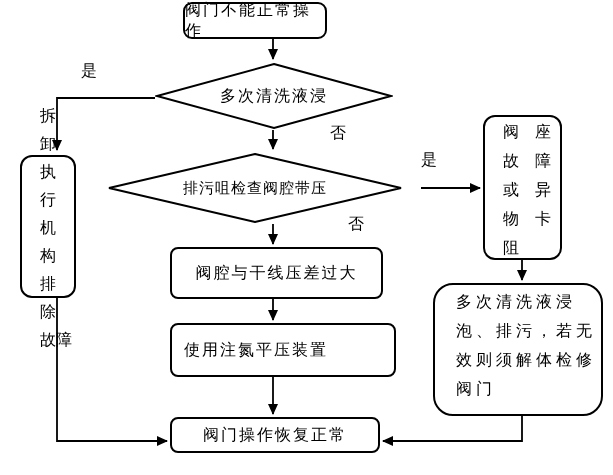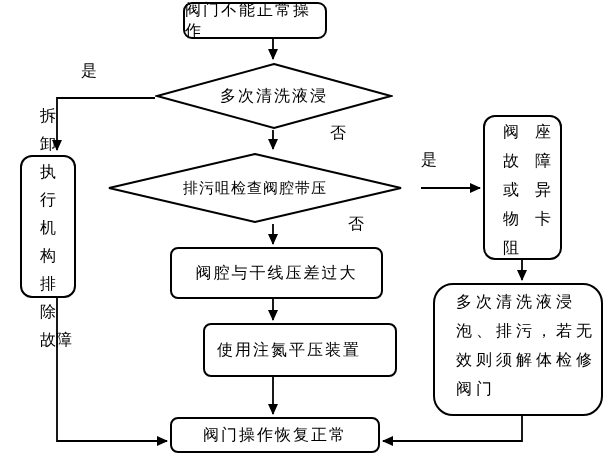--- a/index.html
+++ b/index.html
@@ -155,21 +155,21 @@
 故　障
 或　异
 物　卡
 阻</span>
   </div>
 
   <div class="node process" style="left:170px; top:247px; width:213px; height:52px;">
     <span>阀腔与干线压差过大</span>
   </div>
 
-  <div class="node process left-pad-box" style="left:170px; top:323px; width:194px; height:54px;margin-left:33px;">
+  <div class="node process left-pad-box" style="left:170px; top:323px; width:226px; height:54px;">
     <span>使用注氮平压装置</span>
   </div>
 
   <div class="node big-round clean-box multiline" style="left:433px; top:283px; width:170px; height:133px;">
     <span class="multiline">多次清洗液浸
 泡、排污，若无
 效则须解体检修
 阀门</span>
   </div>
 

